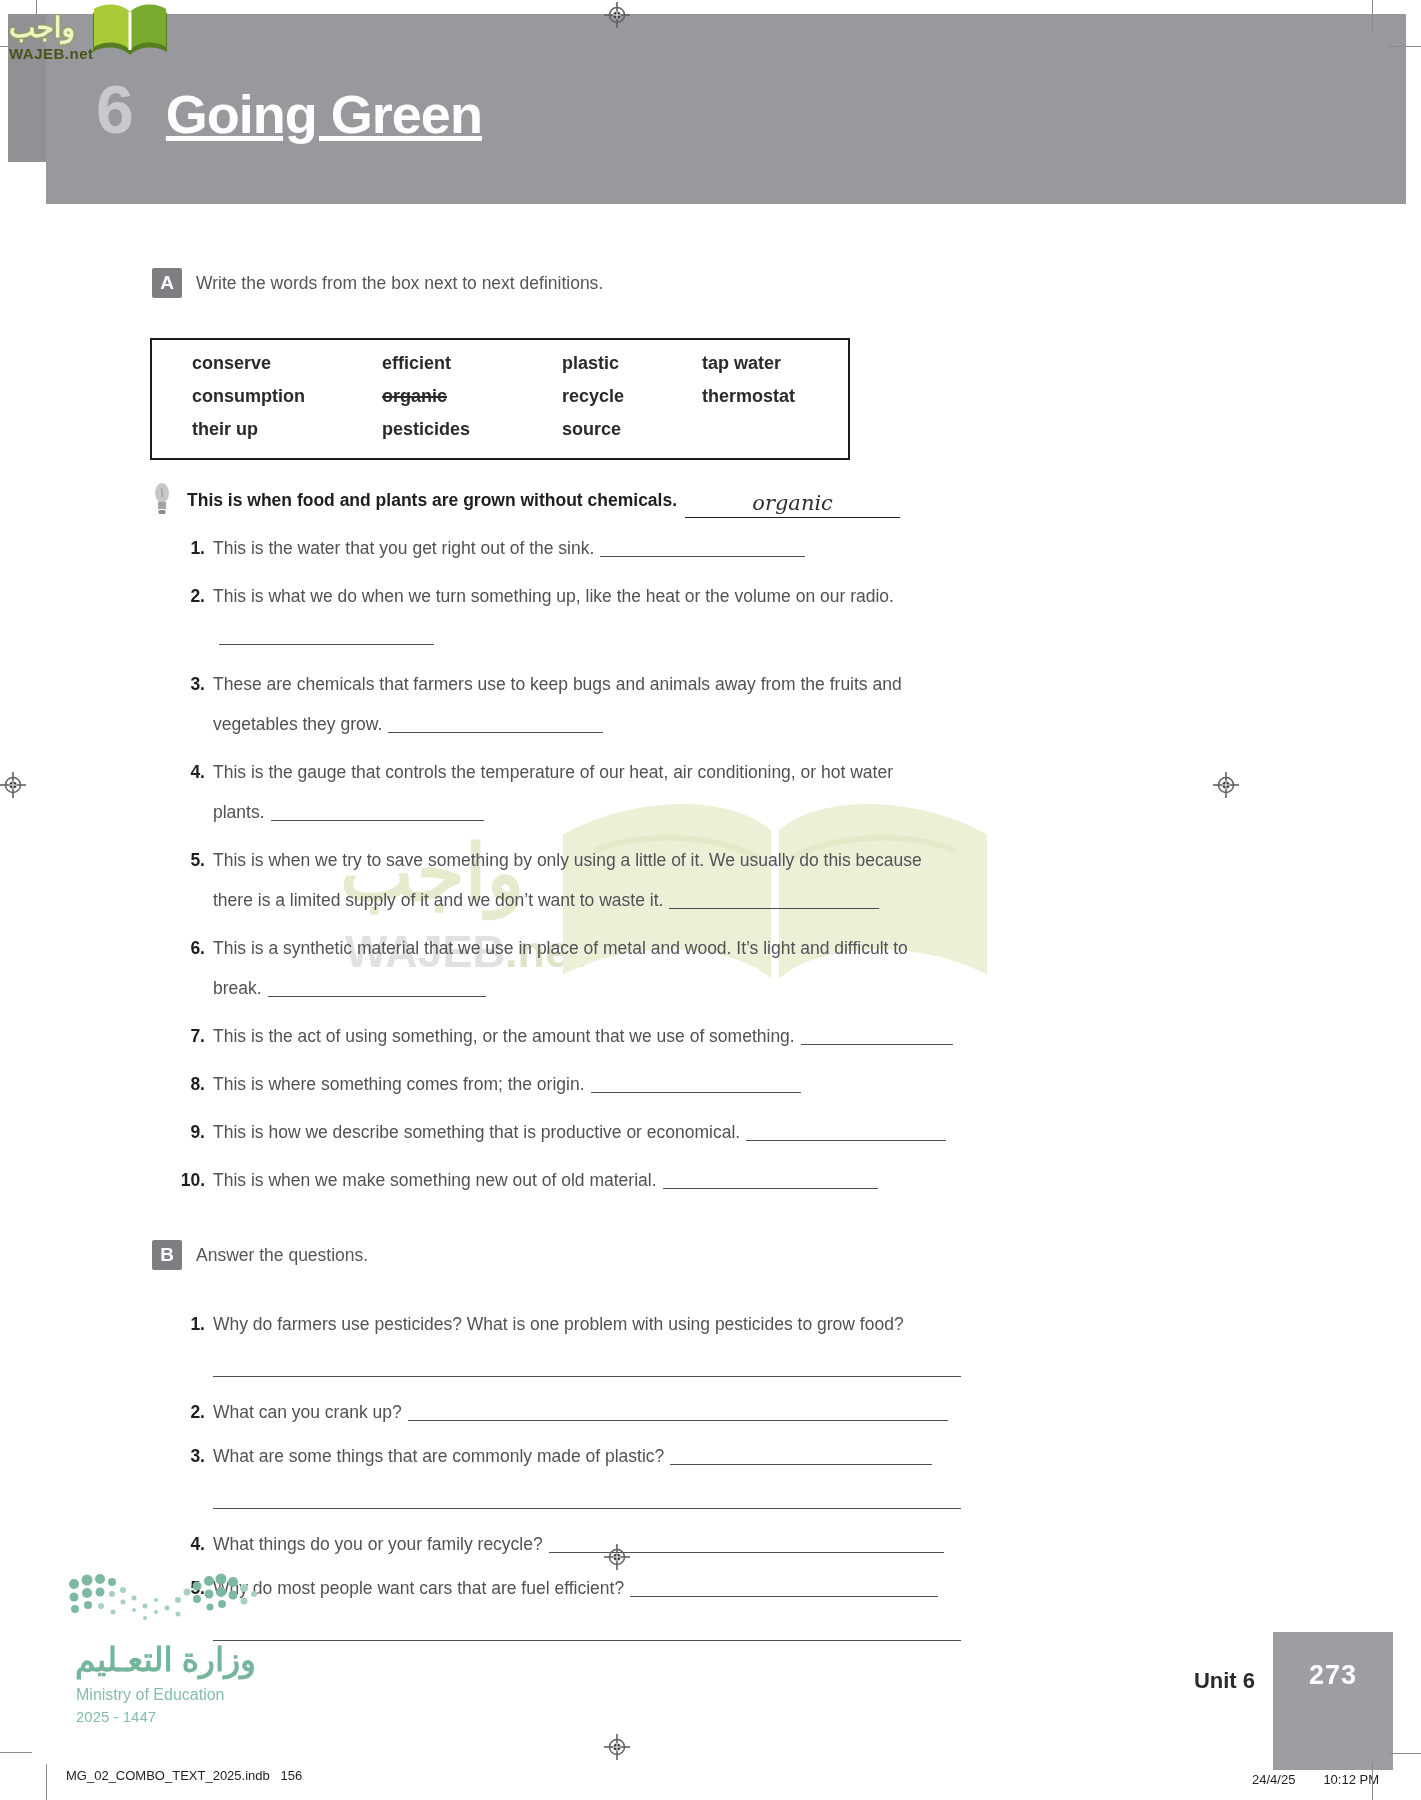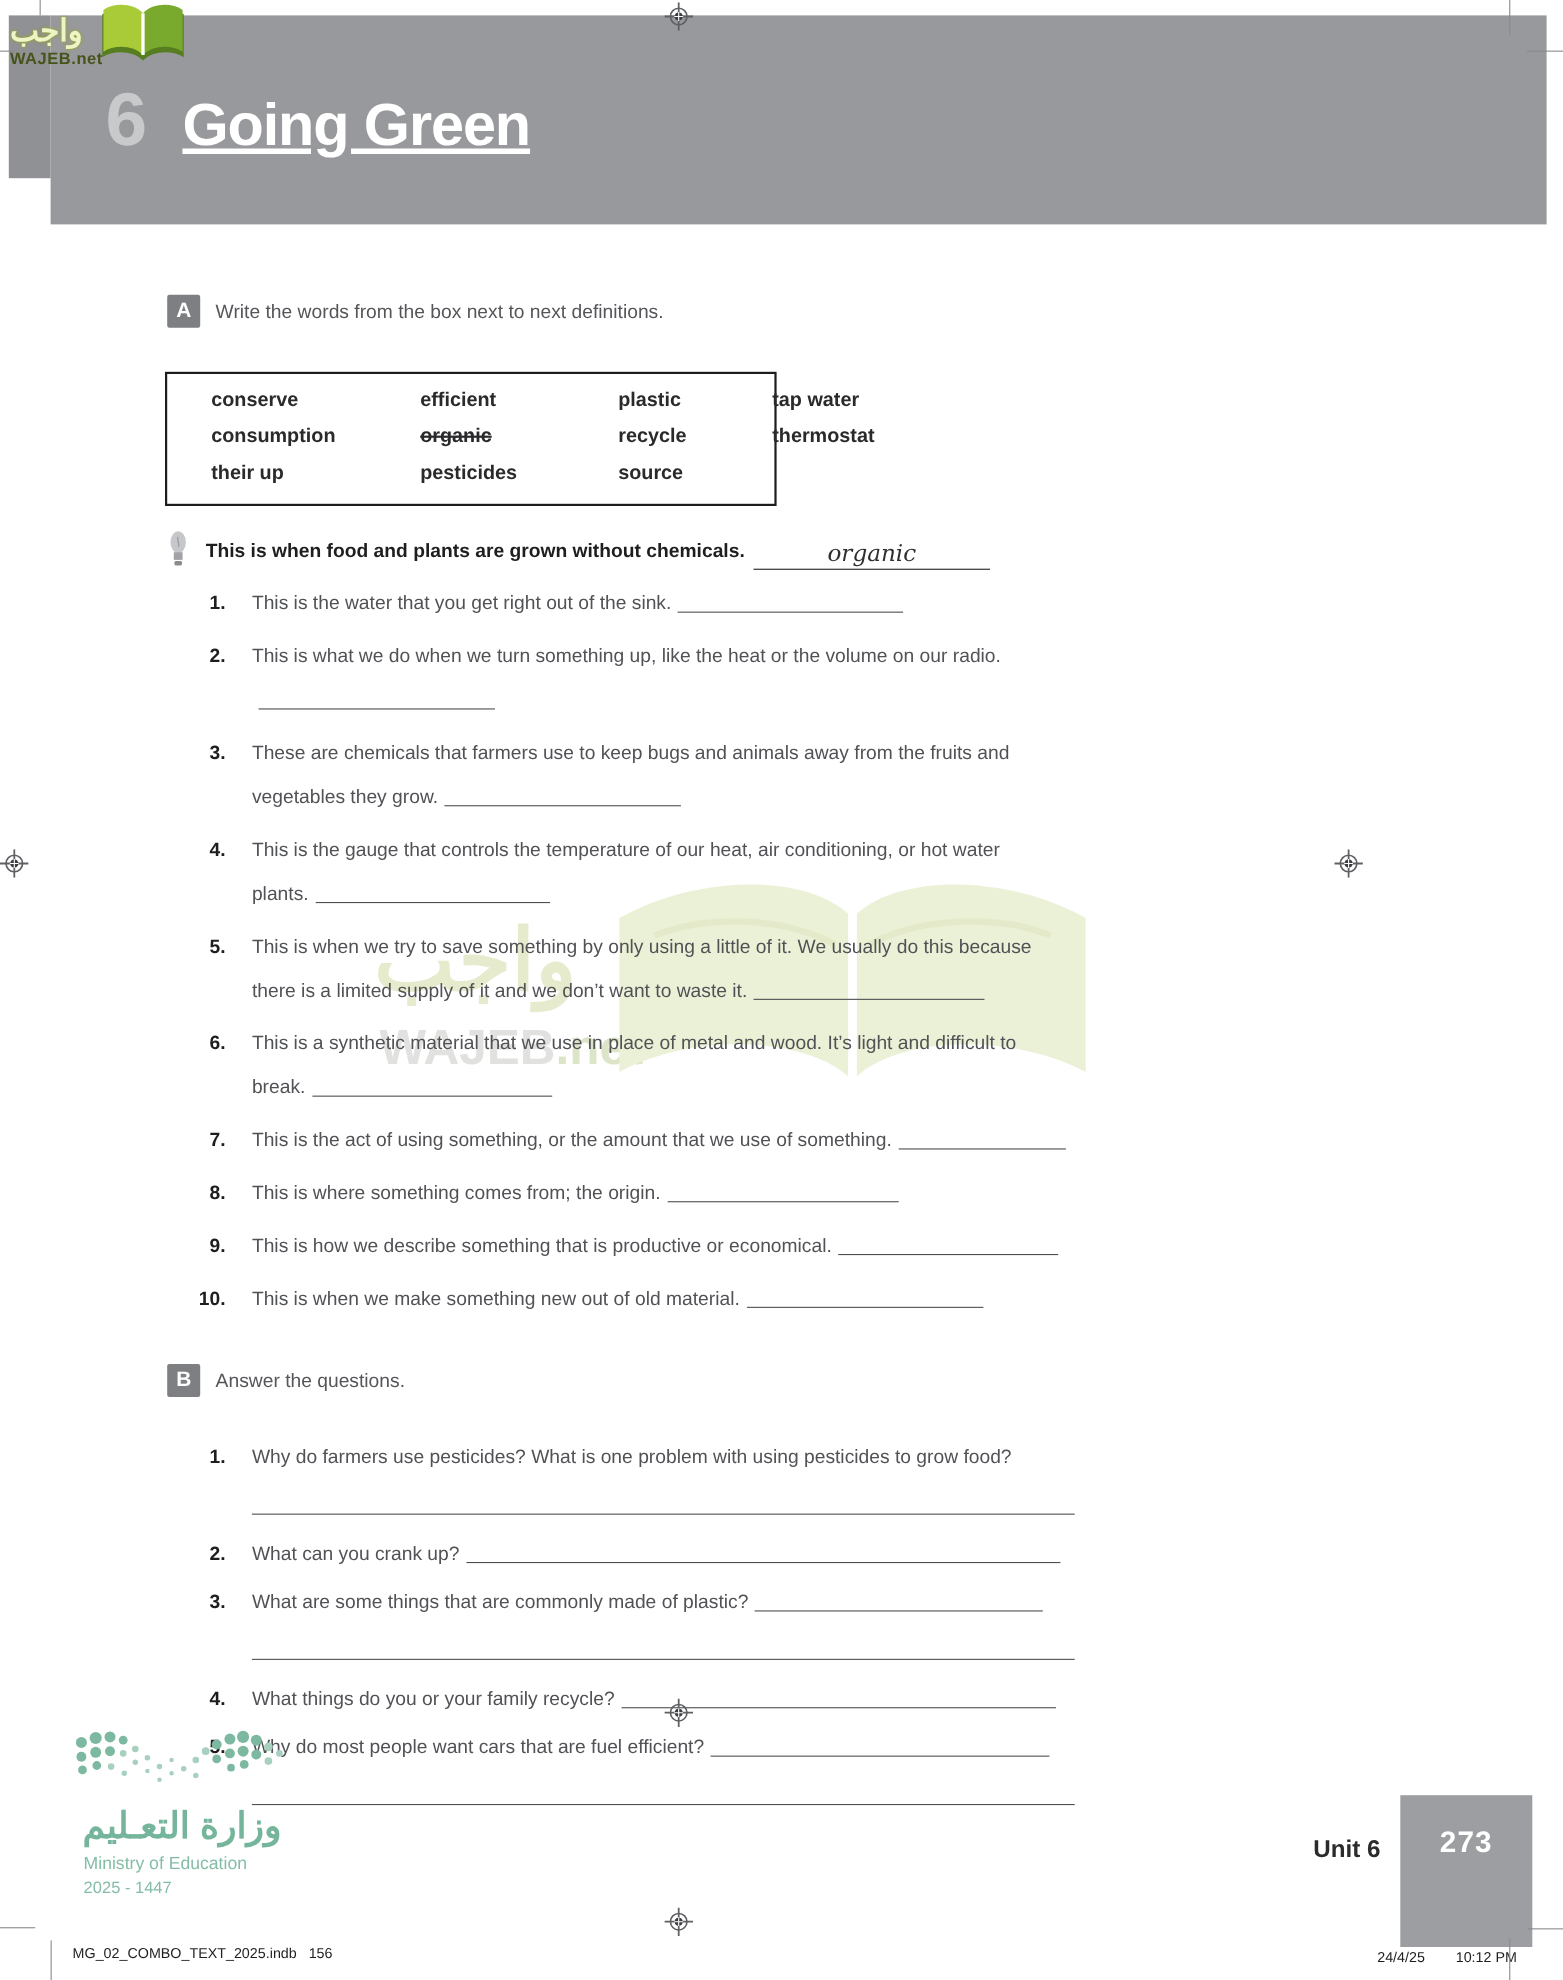--- a/index.html
+++ b/index.html
@@ -27,21 +27,21 @@
   .watermark .net i{font-style:normal;color:#bccc92;}
   .watermark svg{position:absolute;left:200px;top:0;}
 
   
   .sec{position:absolute;display:flex;align-items:flex-start;z-index:2;}
   .sec-label{width:30px;height:30px;background:#7d7f82;color:#fff;font-weight:bold;font-size:19px;
              display:flex;align-items:center;justify-content:center;border-radius:2px;flex:0 0 30px;}
   .sec-instr{margin-left:14px;line-height:30px;font-size:17.5px;color:#55565a;}
 
   
-  .word-box{position:absolute;left:150px;top:338px;width:556px;height:122px;border:2.5px solid #1d1d1f;
+  .word-box{position:absolute;left:150px;top:338px;width:700px;height:122px;border:2.5px solid #1d1d1f;
             box-sizing:border-box;padding:13px 0 0 40px;display:grid;
             grid-template-rows:repeat(3,33px);grid-template-columns:190px 180px 140px auto;
             grid-auto-flow:column;z-index:2;}
   .word-box span{font-size:18px;font-weight:bold;color:#2a2a2c;}
   .word-box .struck{text-decoration:line-through;text-decoration-thickness:2px;}
 
   
   .example{position:absolute;left:152px;top:480px;width:900px;z-index:2;display:flex;}
   .example svg{flex:0 0 20px;margin-top:2px;}
   .example .ex-text{font-size:17.5px;font-weight:bold;color:#1e1e20;margin-left:15px;line-height:40px;}
@@ -50,21 +50,21 @@
   .hand{font-family:"DejaVu Serif", serif;font-style:italic;font-size:21px;color:#2f2f31;}
 
   
   .list{position:absolute;left:150px;z-index:2;}
   .defs{top:528px;width:870px;}
   .qs{top:1302px;width:880px;}
   .item{display:flex;margin-bottom:8px;}
   .defs .item{line-height:40px;}
   .qs .item{line-height:44px;margin-bottom:0;}
   .item .num{flex:0 0 55px;text-align:right;font-weight:bold;color:#1e1e20;font-size:17.5px;padding-right:0;}
-  .item .body{margin-left:24px;font-size:17.5px;color:#515256;flex:1;}
+  .item .body{margin-left:8px;font-size:17.5px;color:#515256;flex:1;}
   .blank{display:inline-block;height:12px;border-bottom:1.6px solid #4e4f53;margin-left:6px;
          position:relative;top:3px;}
   .blank.full{margin-left:0;width:748px;}
 
   
   .ministry{position:absolute;left:66px;top:1570px;width:260px;z-index:3;}
   .ministry .ar{position:absolute;left:9px;top:70px;font-size:33px;color:#74b59b;font-weight:bold;letter-spacing:1px;}
   .ministry .en{position:absolute;left:10px;top:116px;font-size:16px;color:#84bda6;}
   .ministry .yr{position:absolute;left:10px;top:138px;font-size:15px;color:#84bda6;}
 

